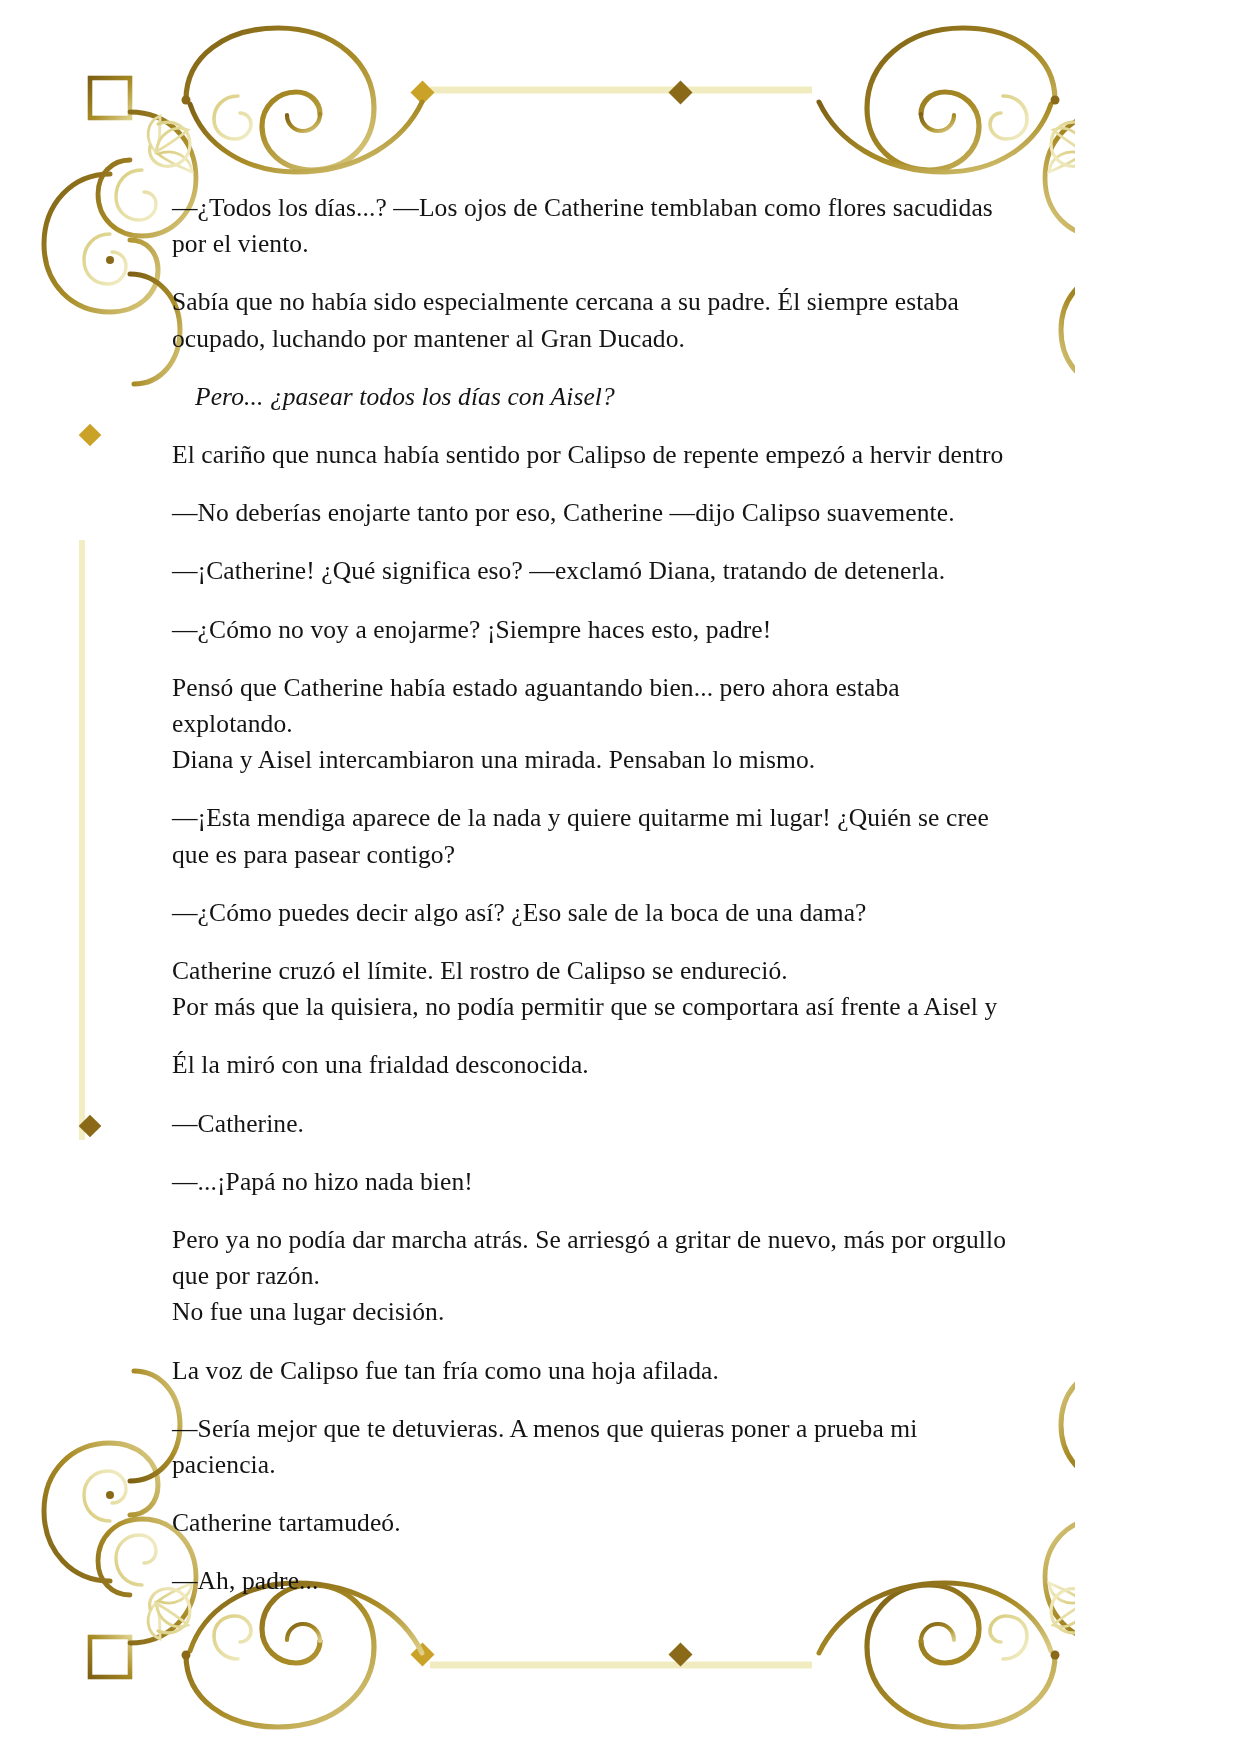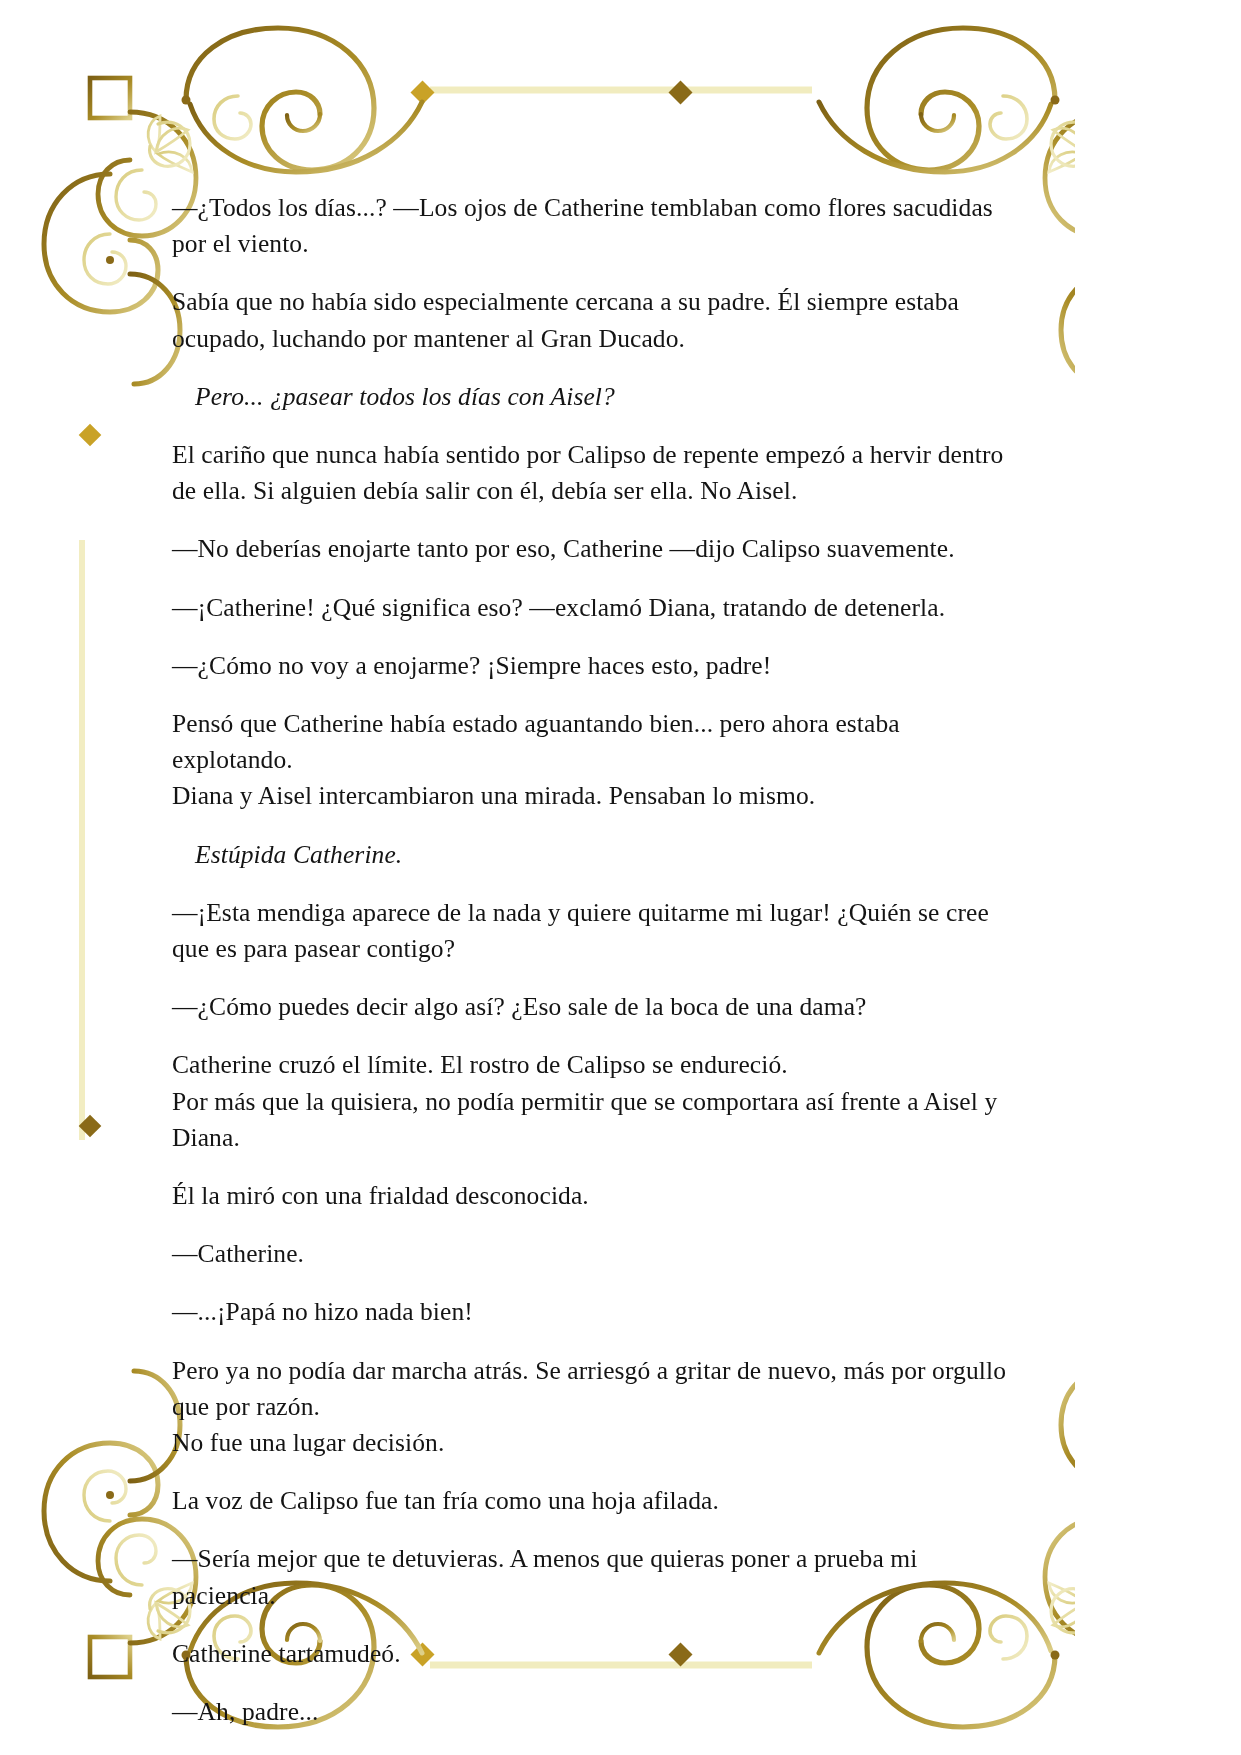--- a/index.html
+++ b/index.html
@@ -300,29 +300,28 @@
                C 997 1616 990 1623 990 1631 C 990 1637 995 1642 1001 1642" fill="none" stroke="url(#gSwirlLight)" stroke-width="3.6" stroke-linecap="round"></path>
       <circle cx="186" cy="1655" r="4.5" fill="#8a6a18"></circle>
       <circle cx="1055" cy="1655" r="4.5" fill="#8a6a18"></circle>
     </g>
   </svg>
 
   <div id="content">
       <p class="para"><span class="lines"><span>—¿Todos los días...? —Los ojos de Catherine temblaban como flores sacudidas</span><span>por el viento.</span></span></p>
       <p class="para"><span class="lines"><span>Sabía que no había sido especialmente cercana a su padre. Él siempre estaba</span><span>ocupado, luchando por mantener al Gran Ducado.</span></span></p>
       <p class="para italic"><span class="lines"><span>Pero... ¿pasear todos los días con Aisel?</span></span></p>
-      <p class="para"><span class="lines"><span>El cariño que nunca había sentido por Calipso de repente empezó a hervir dentro</span><span>de ella. Si alguien debía salir con él, debía ser ella. No Aisel.</span></span></p>
+      <p class="para"><span class="lines"><span>El cariño que nunca había sentido por Calipso de repente empezó a hervir dentro</span></span></p>
       <p class="para"><span class="lines"><span>—No deberías enojarte tanto por eso, Catherine —dijo Calipso suavemente.</span></span></p>
       <p class="para"><span class="lines"><span>—¡Catherine! ¿Qué significa eso? —exclamó Diana, tratando de detenerla.</span></span></p>
       <p class="para"><span class="lines"><span>—¿Cómo no voy a enojarme? ¡Siempre haces esto, padre!</span></span></p>
       <p class="para"><span class="lines"><span>Pensó que Catherine había estado aguantando bien... pero ahora estaba</span><span>explotando.</span><span>Diana y Aisel intercambiaron una mirada. Pensaban lo mismo.</span></span></p>
-      <p class="para italic"><span class="lines"><span>Estúpida Catherine.</span></span></p>
       <p class="para"><span class="lines"><span>—¡Esta mendiga aparece de la nada y quiere quitarme mi lugar! ¿Quién se cree</span><span>que es para pasear contigo?</span></span></p>
       <p class="para"><span class="lines"><span>—¿Cómo puedes decir algo así? ¿Eso sale de la boca de una dama?</span></span></p>
-      <p class="para"><span class="lines"><span>Catherine cruzó el límite. El rostro de Calipso se endureció.</span><span>Por más que la quisiera, no podía permitir que se comportara así frente a Aisel y</span><span>Diana.</span></span></p>
+      <p class="para"><span class="lines"><span>Catherine cruzó el límite. El rostro de Calipso se endureció.</span><span>Por más que la quisiera, no podía permitir que se comportara así frente a Aisel y</span></span></p>
       <p class="para"><span class="lines"><span>Él la miró con una frialdad desconocida.</span></span></p>
       <p class="para"><span class="lines"><span>—Catherine.</span></span></p>
       <p class="para"><span class="lines"><span>—...¡Papá no hizo nada bien!</span></span></p>
       <p class="para"><span class="lines"><span>Pero ya no podía dar marcha atrás. Se arriesgó a gritar de nuevo, más por orgullo</span><span>que por razón.</span><span>No fue una lugar decisión.</span></span></p>
       <p class="para"><span class="lines"><span>La voz de Calipso fue tan fría como una hoja afilada.</span></span></p>
       <p class="para"><span class="lines"><span>—Sería mejor que te detuvieras. A menos que quieras poner a prueba mi</span><span>paciencia.</span></span></p>
       <p class="para"><span class="lines"><span>Catherine tartamudeó.</span></span></p>
       <p class="para"><span class="lines"><span>—Ah, padre...</span></span></p>
     </div>
 

